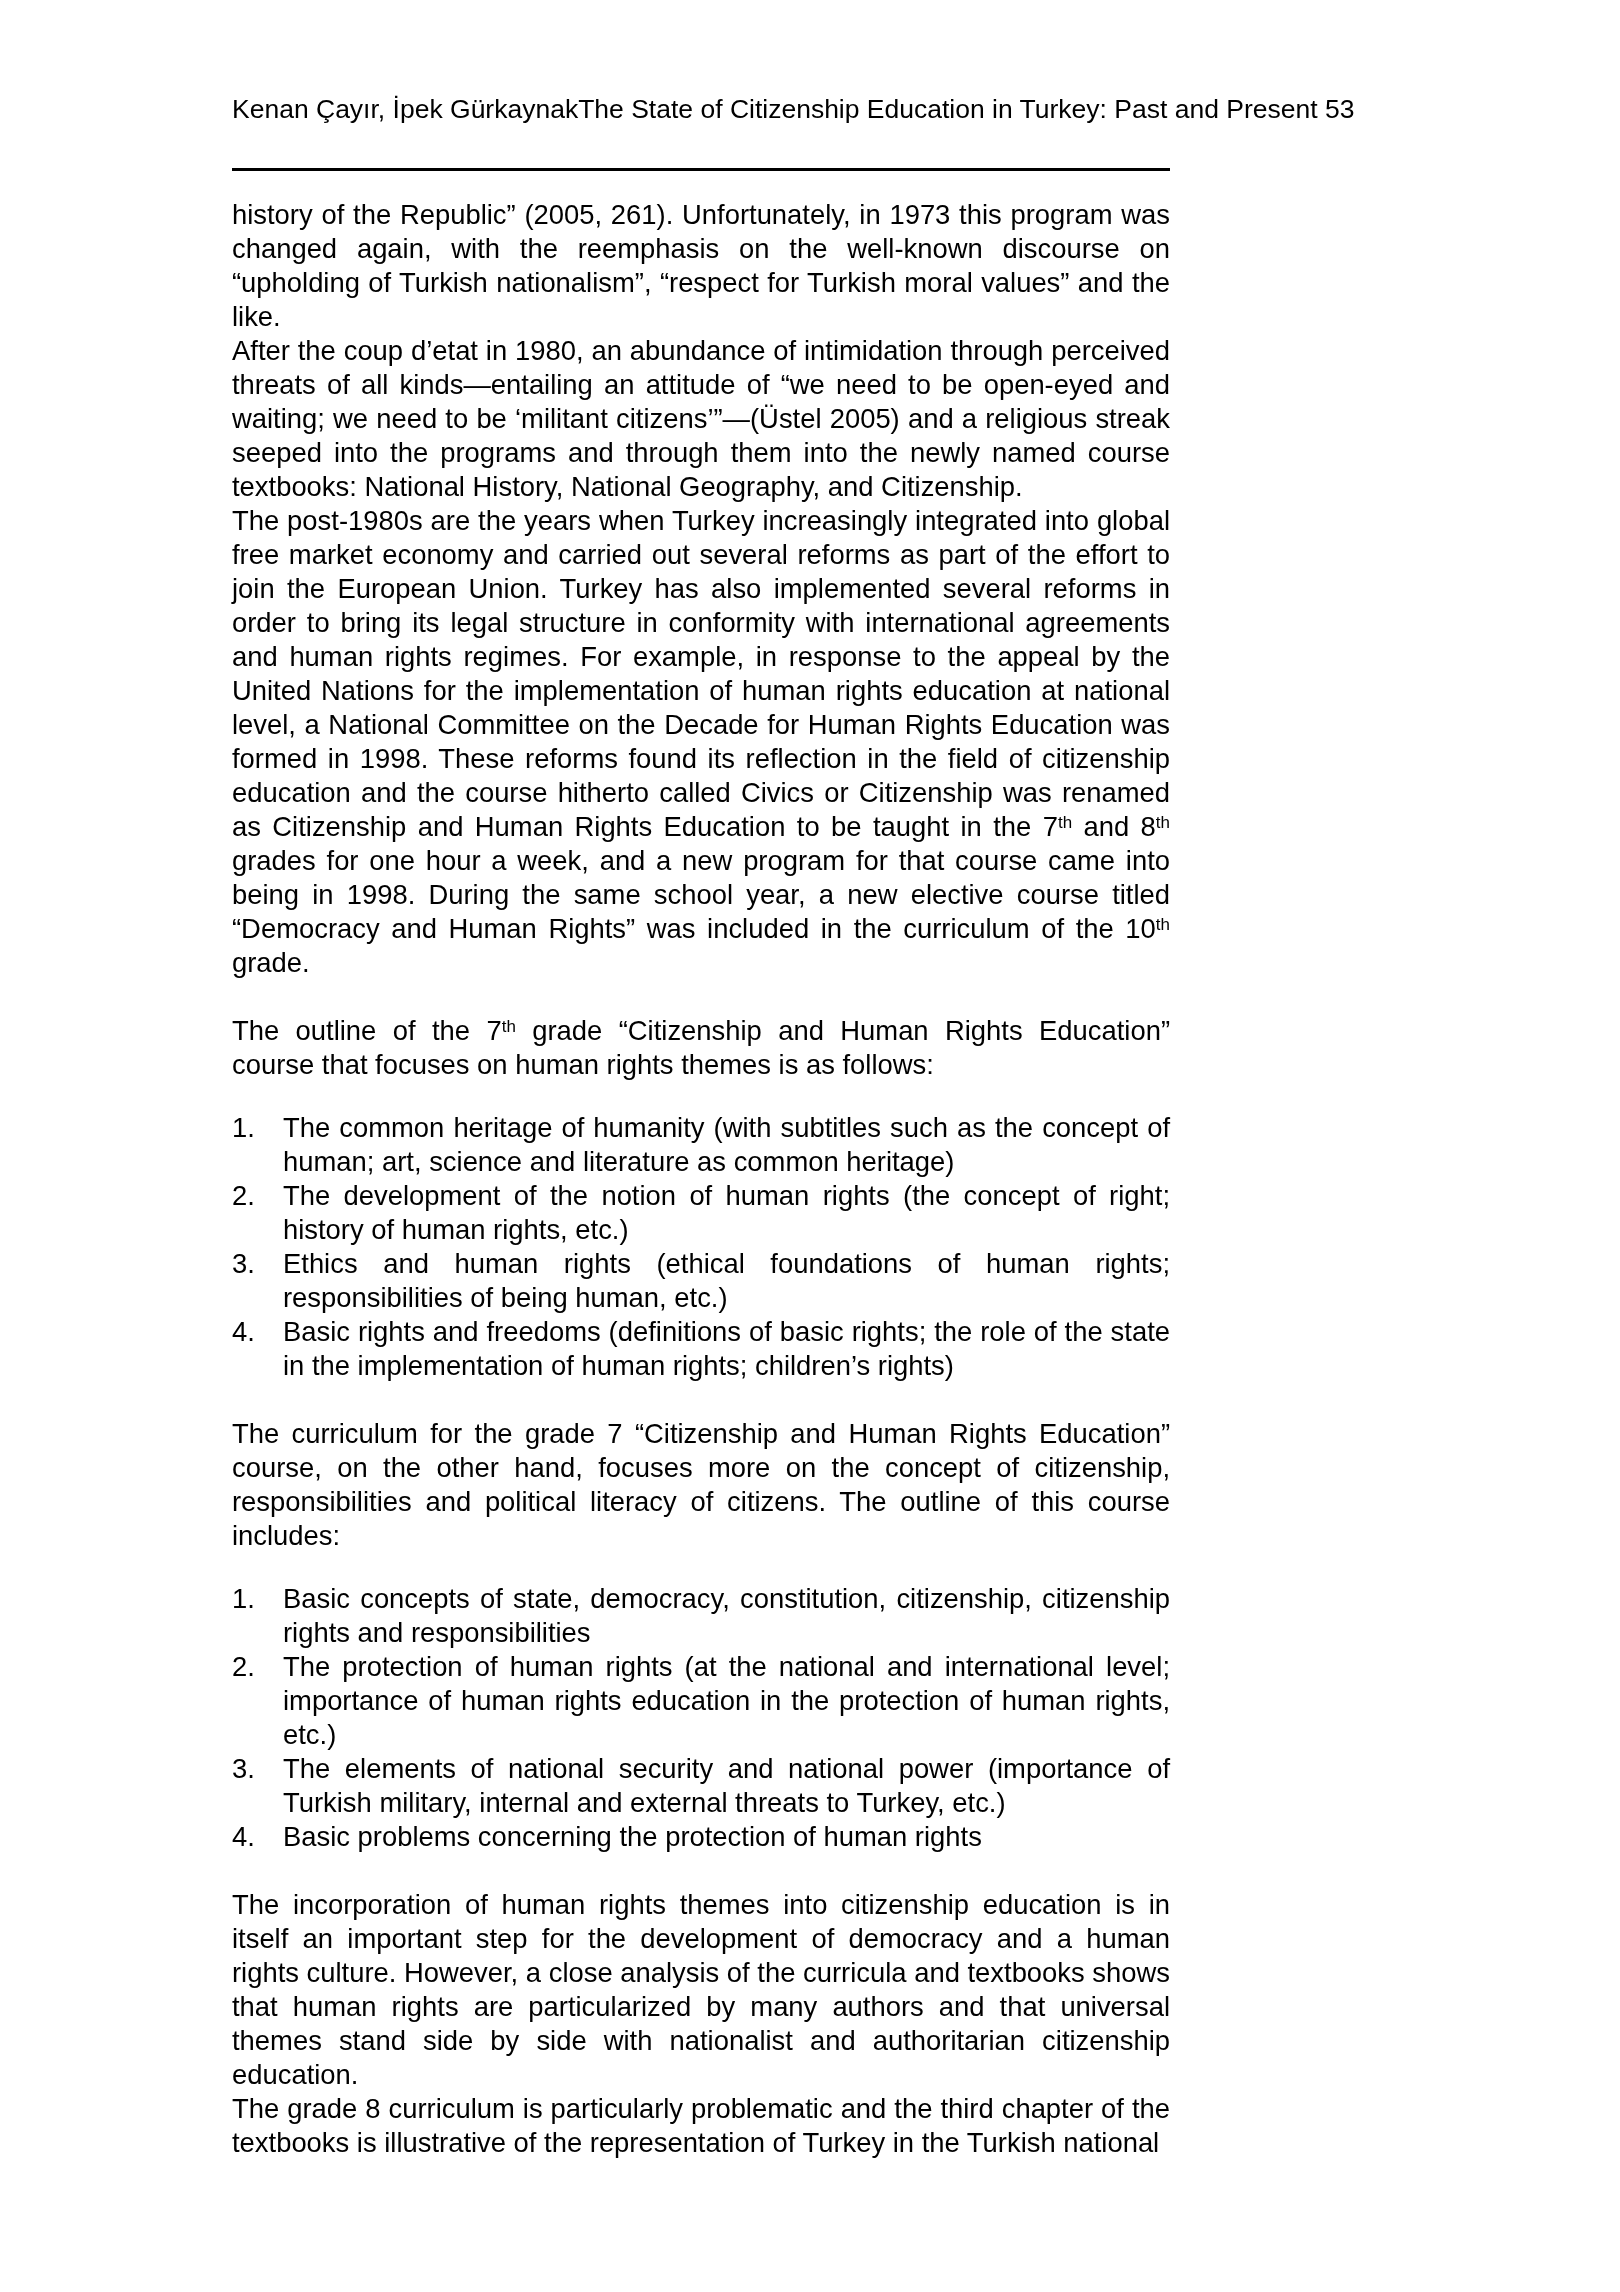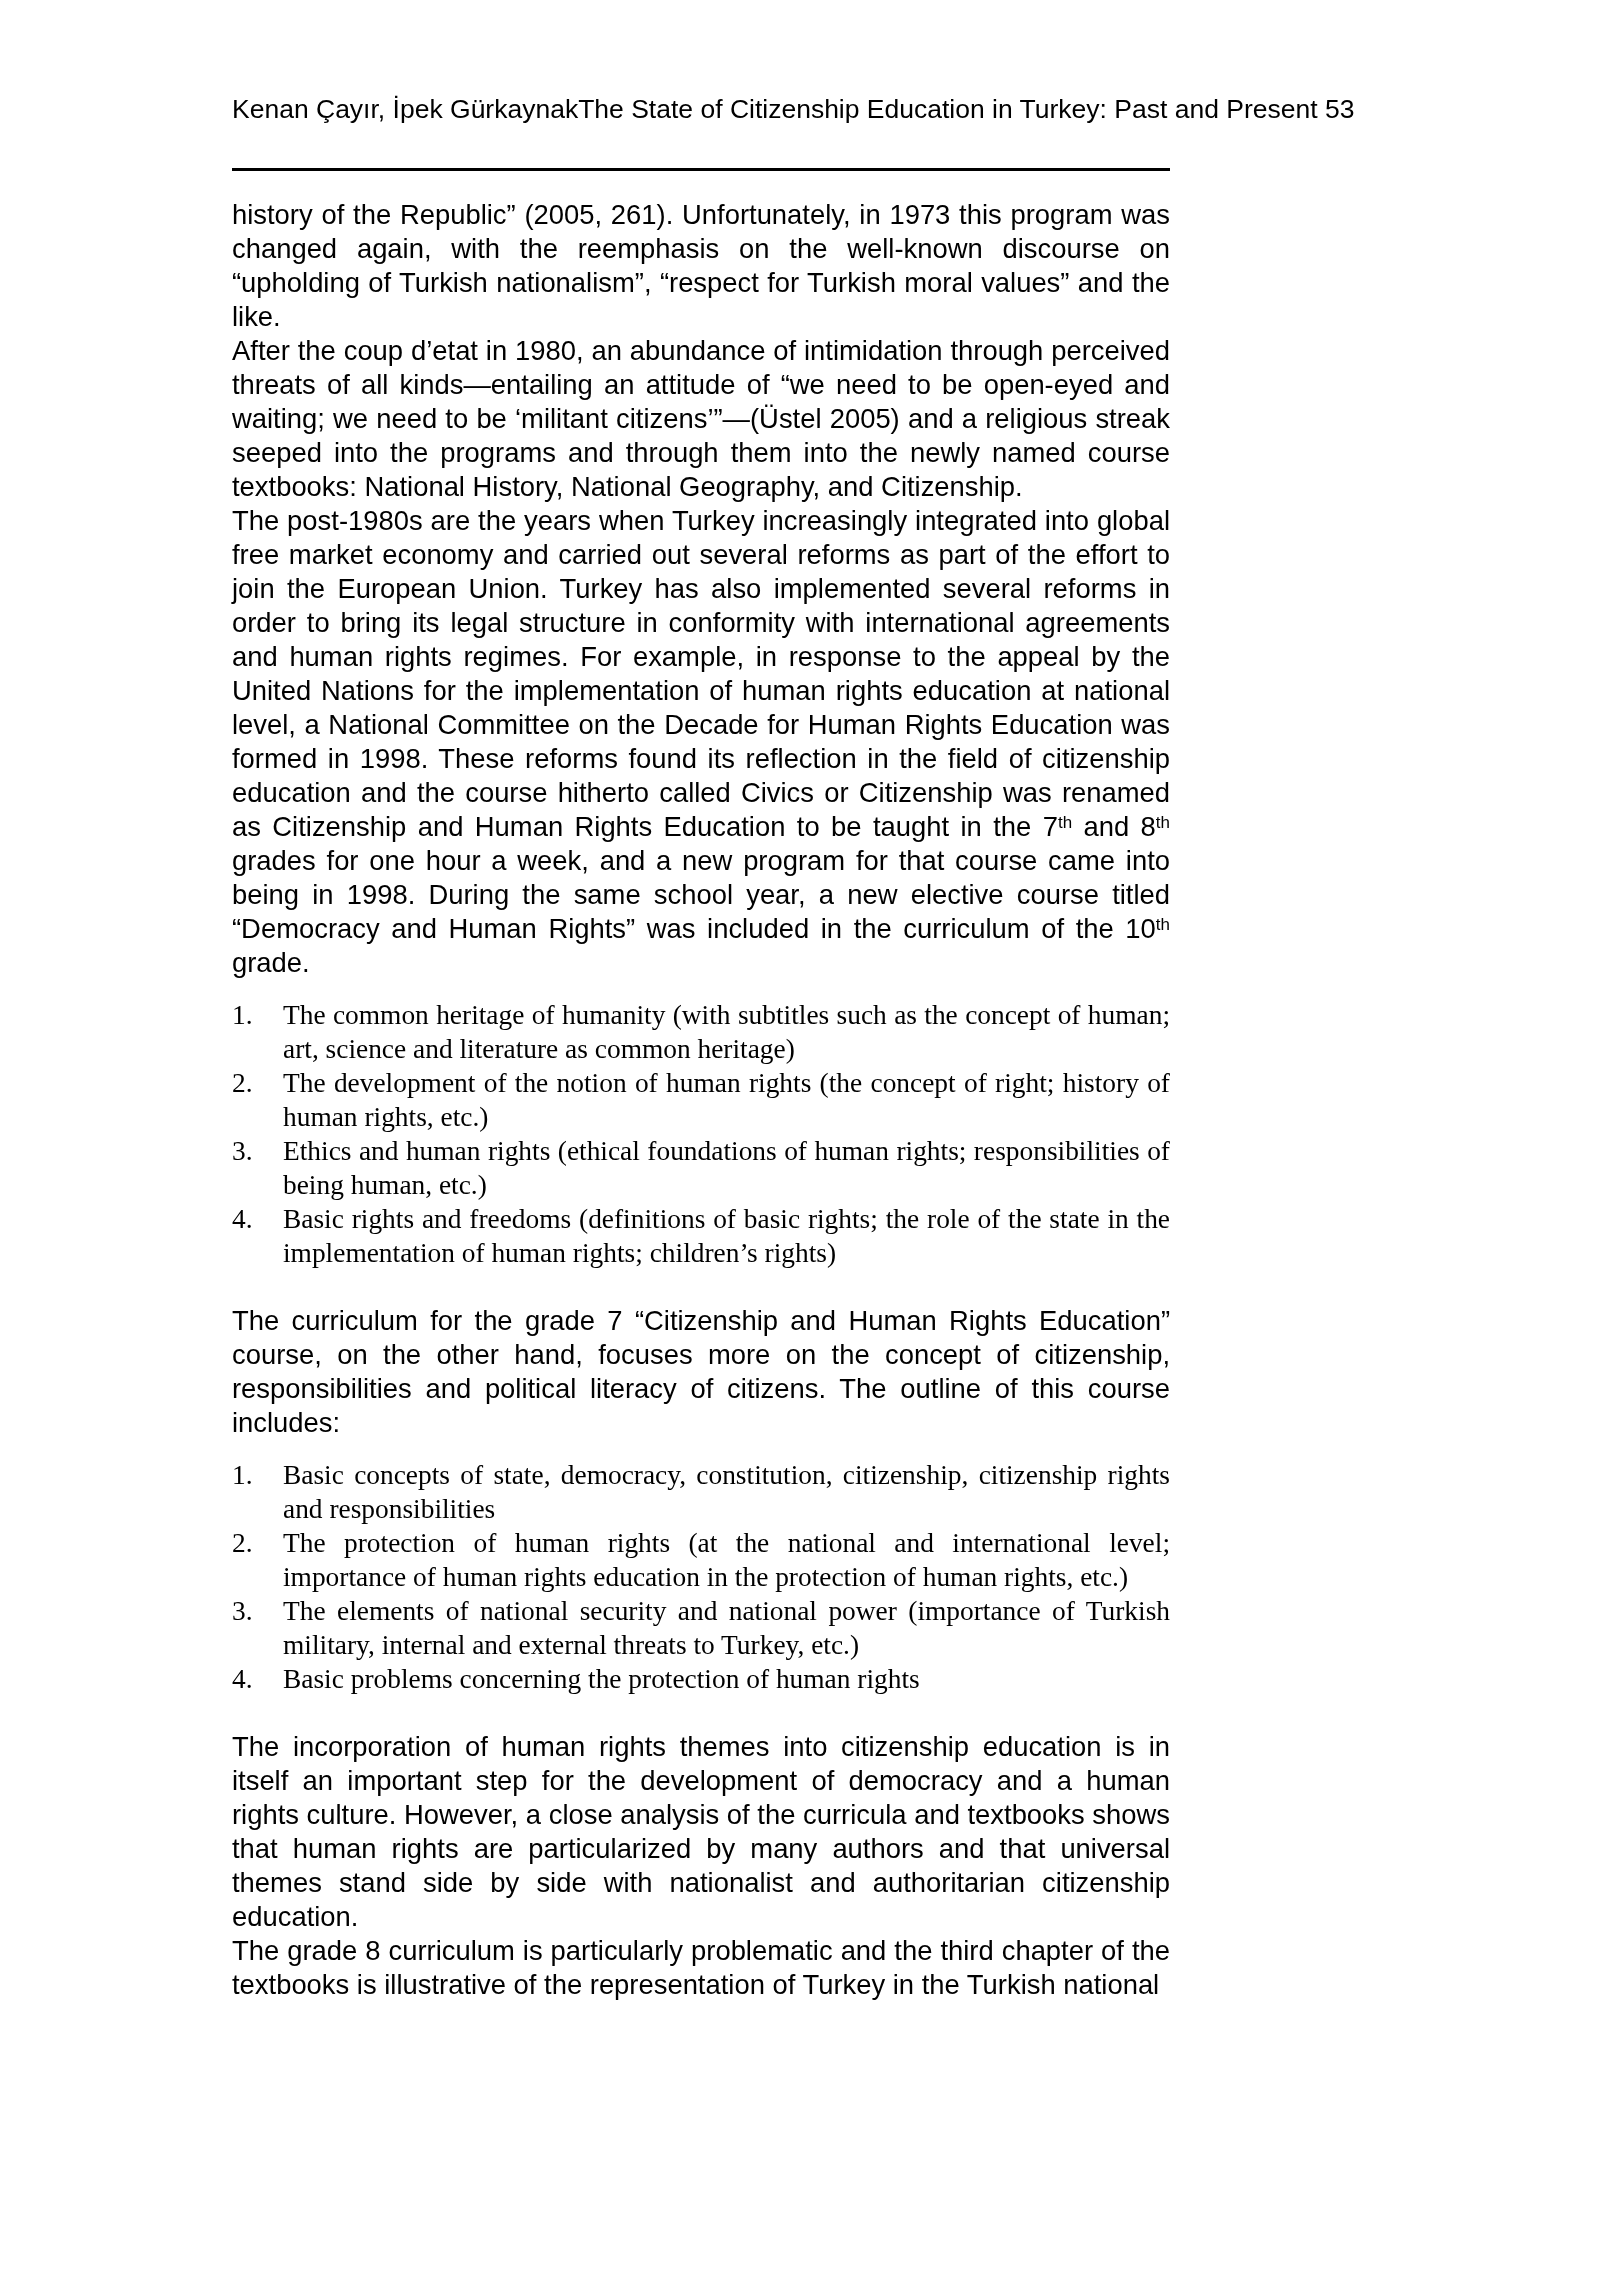--- a/index.html
+++ b/index.html
@@ -49,23 +49,22 @@
   h2.section-heading {
     font-size: 29px;
     line-height: 34px;
     font-weight: bold;
     margin: 69px 0 35px 0;
     text-align: left;
   }
   ol.outline {
     list-style: none;
     counter-reset: item;
-    margin: 18px 0 0 0;
+    margin: 29px 0 0 0;
     padding: 0;
-    font-family: Liberation Serif, serif;
   }
   ol.outline li {
     counter-increment: item;
     position: relative;
     padding-left: 51px;
     text-align: justify;
   }
   ol.outline li::before {
     content: counter(item) ".";
     position: absolute;
@@ -94,20 +93,21 @@
 
   <div class="body">
 
     <p>history of the Republic” (2005, 261). Unfortunately, in 1973 this program was changed again, with the reemphasis on the well-known discourse on “upholding of Turkish nationalism”, “respect for Turkish moral values” and the like.</p>
 
     <p>After the coup d’etat in 1980, an abundance of intimidation through perceived threats of all kinds—entailing an attitude of “we need to be open-eyed and waiting; we need to be ‘militant citizens’”—(Üstel 2005) and a religious streak seeped into the programs and through them into the newly named course textbooks: National History, National Geography, and Citizenship.</p>
 
 
     <p>The post-1980s are the years when Turkey increasingly integrated into global free market economy and carried out several reforms as part of the effort to join the European Union. Turkey has also implemented several reforms in order to bring its legal structure in conformity with international agreements and human rights regimes. For example, in response to the appeal by the United Nations for the implementation of human rights education at national level, a National Committee on the Decade for Human Rights Education was formed in 1998. These reforms found its reflection in the field of citizenship education and the course hitherto called Civics or Citizenship was renamed as Citizenship and Human Rights Education to be taught in the 7<sup>th</sup> and 8<sup>th</sup> grades for one hour a week, and a new program for that course came into being in 1998. During the same school year, a new elective course titled “Democracy and Human Rights” was included in the curriculum of the 10<sup>th</sup> grade.</p>
 
+    <p class="spaced">The outline of the 7<sup>th</sup> grade “Citizenship and Human Rights Education” course that focuses on human rights themes is as follows:</p>
 
     <ol class="outline">
       <li>The common heritage of humanity (with subtitles such as the concept of human; art, science and literature as common heritage)</li>
       <li>The development of the notion of human rights (the concept of right; history of human rights, etc.)</li>
       <li>Ethics and human rights (ethical foundations of human rights; responsibilities of being human, etc.)</li>
       <li>Basic rights and freedoms (definitions of basic rights; the role of the state in the implementation of human rights; children’s rights)</li>
     </ol>
 
     <p class="spaced">The curriculum for the grade 7 “Citizenship and Human Rights Education” course, on the other hand, focuses more on the concept of citizenship, responsibilities and political literacy of citizens. The outline of this course includes:</p>
 

